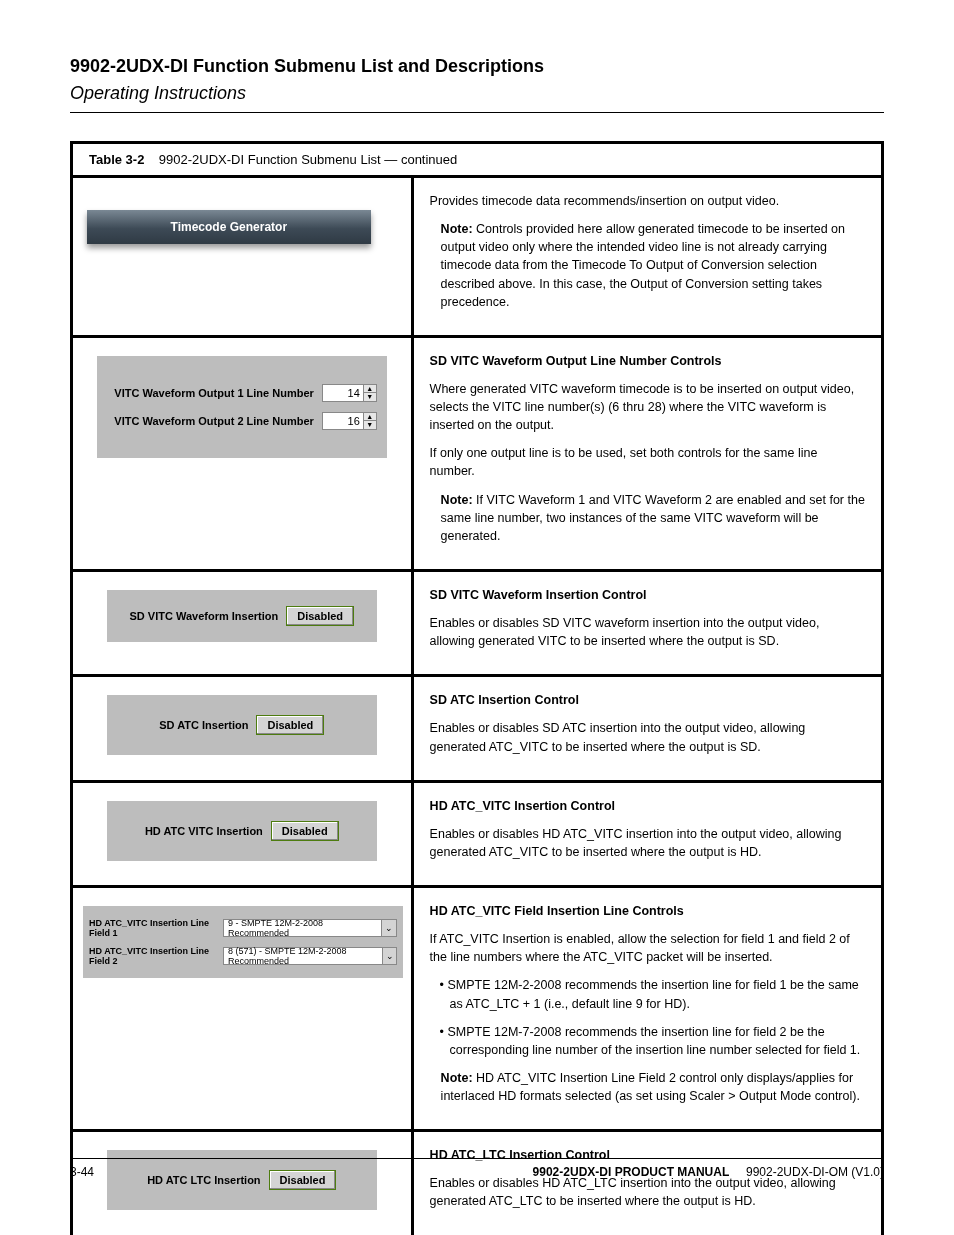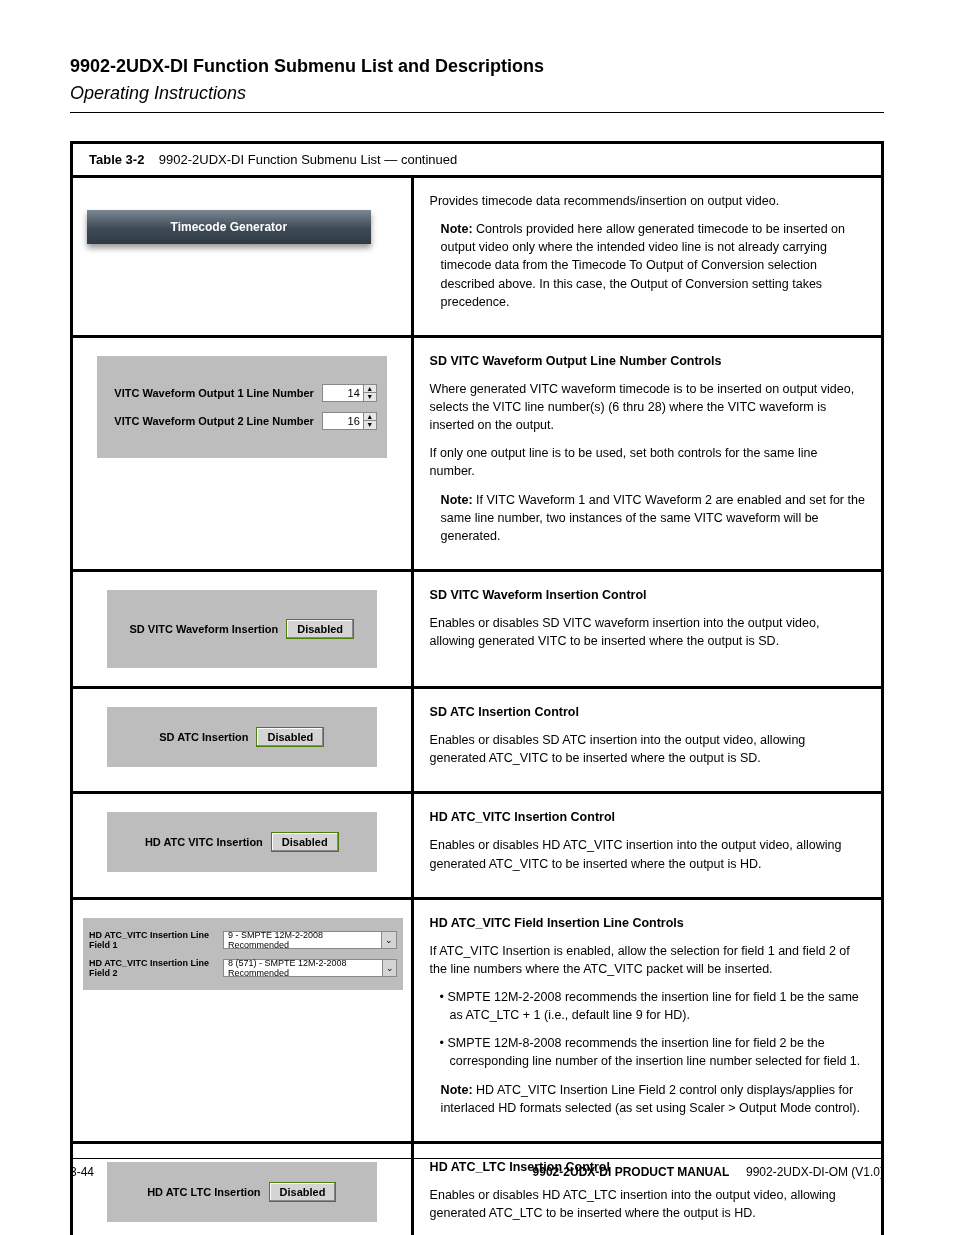--- a/index.html
+++ b/index.html
@@ -148,21 +148,21 @@
       <p class="note">
         <span class="note-label">Note:</span>
         <span>If VITC Waveform 1 and VITC Waveform 2 are enabled and set for the same line number, two instances of the same VITC waveform will be generated.</span>
       </p>
     </td>
   </tr>
 
   <tr>
     <td class="left">
       <div class="panel" style="width:270px; margin:8px auto;">
-        <div class="panel-inner" style="padding:29px 10px;">
+        <div class="panel-inner" style="padding:16px 10px;">
           <div class="row center">
             <label>SD VITC Waveform Insertion</label>
             <div class="btn">Disabled</div>
           </div>
         </div>
       </div>
     </td>
     <td class="right">
       <p style="font-weight:bold;">SD VITC Waveform Insertion Control</p>
       <p>Enables or disables SD VITC waveform insertion into the output video, allowing generated VITC to be inserted where the output is SD.</p>
@@ -221,21 +221,21 @@
               <span class="caret">⌄</span>
             </div>
           </div>
         </div>
       </div>
     </td>
     <td class="right">
       <p style="font-weight:bold;">HD ATC_VITC Field Insertion Line Controls</p>
       <p>If ATC_VITC Insertion is enabled, allow the selection for field 1 and field 2 of the line numbers where the ATC_VITC packet will be inserted.</p>
       <p class="indent">• <span>SMPTE 12M-2-2008 recommends the insertion line for field 1 be the same as ATC_LTC + 1 (i.e., default line 9 for HD).</span></p>
-      <p class="indent">• <span>SMPTE 12M-8-2008 recommends the insertion line for field 2 be the corresponding line number of the insertion line number selected for field 1.</span></p>
+      <p class="indent">• <span>SMPTE 12M-7-2008 recommends the insertion line for field 2 be the corresponding line number of the insertion line number selected for field 1.</span></p>
       <p class="note">
         <span class="note-label">Note:</span>
         <span>HD ATC_VITC Insertion Line Field 2 control only displays/applies for interlaced HD formats selected (as set using Scaler &gt; Output Mode control).</span>
       </p>
     </td>
   </tr>
 
   <tr>
     <td class="left">
       <div class="panel" style="width:270px; margin:8px auto;">

